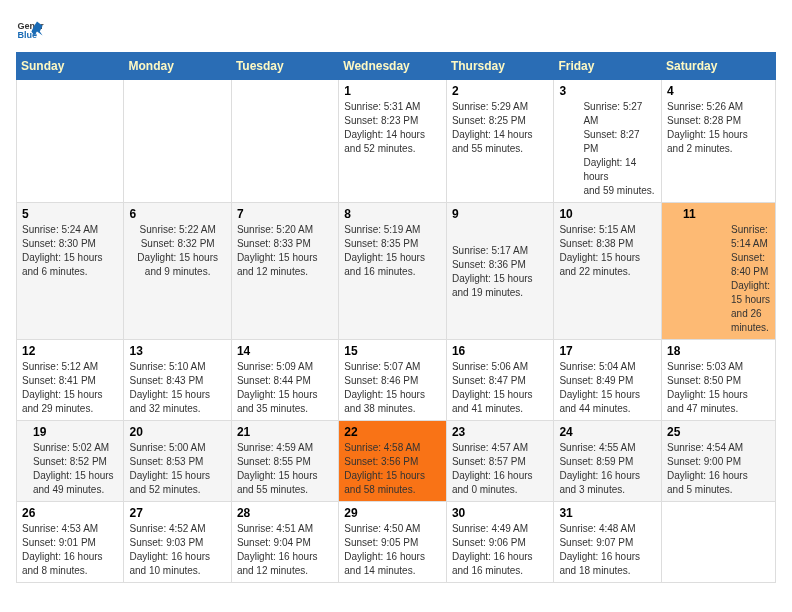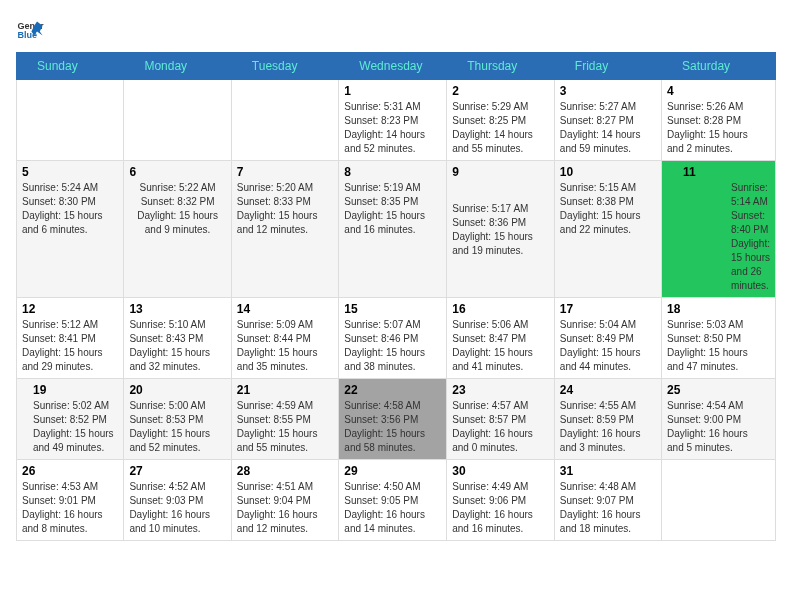--- a/index.html
+++ b/index.html
@@ -28,25 +28,25 @@
     .title-area { text-align: right; }
     .main-title { font-size: 36px; font-weight: bold; color: #333; }
     .sub-title { font-size: 16px; color: #333; }
     .calendar-table {
       width: 100%;
       border-collapse: collapse;
       font-size: 11px;
     }
     .calendar-table th {
       background-color: #2a6db5;
-      color: #5eead4;
+      color: #fef9c3;
       text-align: left;
-      padding: 6px 20px;
+      padding: 6px 4px;
       font-size: 12px;
-      font-weight: normal;
+      font-weight: bold;
       border: 1px solid #2a6db5;
     }
     .calendar-table td {
       border: 1px solid #ddd;
       vertical-align: top;
       padding: 4px 5px;
       width: 108px;
       min-height: 80px;
       background: #fff;
     }
@@ -110,21 +110,21 @@
         </td>
         <td>
           <span class="day-number">2</span>
           <div class="day-info" style="white-space: pre-line;">Sunrise: 5:29 AM
 Sunset: 8:25 PM
 Daylight: 14 hours
 and 55 minutes.</div>
         </td>
         <td>
           <span class="day-number">3</span>
-          <div class="day-info" style="white-space: pre-line;">Sunrise: 5:27 AM
+          <div class="day-info" style="white-space: pre-line; margin-left: 24px;">Sunrise: 5:27 AM
 Sunset: 8:27 PM
 Daylight: 14 hours
 and 59 minutes.</div>
         </td>
         <td>
           <span class="day-number">4</span>
           <div class="day-info" style="white-space: pre-line;">Sunrise: 5:26 AM
 Sunset: 8:28 PM
 Daylight: 15 hours
 and 2 minutes.</div>
@@ -166,21 +166,21 @@
 Daylight: 15 hours
 and 19 minutes.</div>
         </td>
         <td style="background: rgb(245, 245, 245);">
           <span class="day-number">10</span>
           <div class="day-info" style="white-space: pre-line;">Sunrise: 5:15 AM
 Sunset: 8:38 PM
 Daylight: 15 hours
 and 22 minutes.</div>
         </td>
-        <td style="background: #22c55e; padding-left: 21px;">
+        <td style="background: #fdba74; padding-left: 21px;">
           <span class="day-number">11</span>
           <div class="day-info" style="white-space: pre-line; margin-left: 48px;">Sunrise: 5:14 AM
 Sunset: 8:40 PM
 Daylight: 15 hours
 and 26 minutes.</div>
         </td>
       </tr>
       <tr>
         <td>
           <span class="day-number">12</span>
@@ -247,21 +247,21 @@
 Daylight: 15 hours
 and 52 minutes.</div>
         </td>
         <td style="background: rgb(245, 245, 245);">
           <span class="day-number">21</span>
           <div class="day-info" style="white-space: pre-line;">Sunrise: 4:59 AM
 Sunset: 8:55 PM
 Daylight: 15 hours
 and 55 minutes.</div>
         </td>
-        <td style="background: #a3a3a3;">
+        <td style="background: #f97316;">
           <span class="day-number">22</span>
           <div class="day-info" style="white-space: pre-line;">Sunrise: 4:58 AM
 Sunset: 3:56 PM
 Daylight: 15 hours
 and 58 minutes.</div>
         </td>
         <td style="background: rgb(245, 245, 245);">
           <span class="day-number">23</span>
           <div class="day-info" style="white-space: pre-line;">Sunrise: 4:57 AM
 Sunset: 8:57 PM

